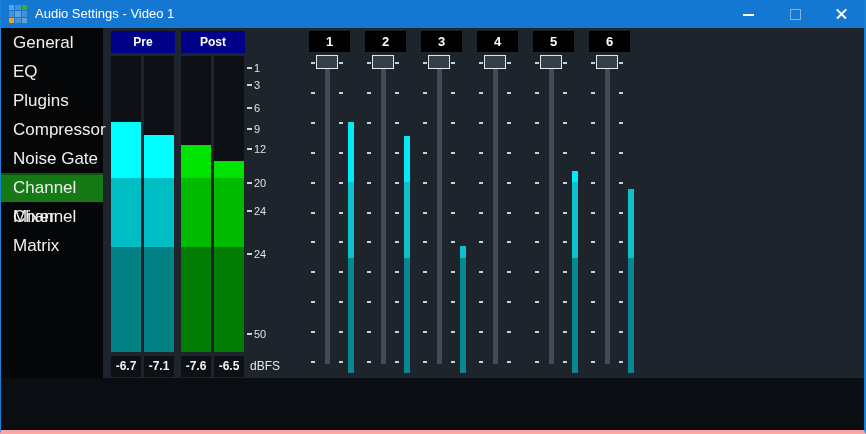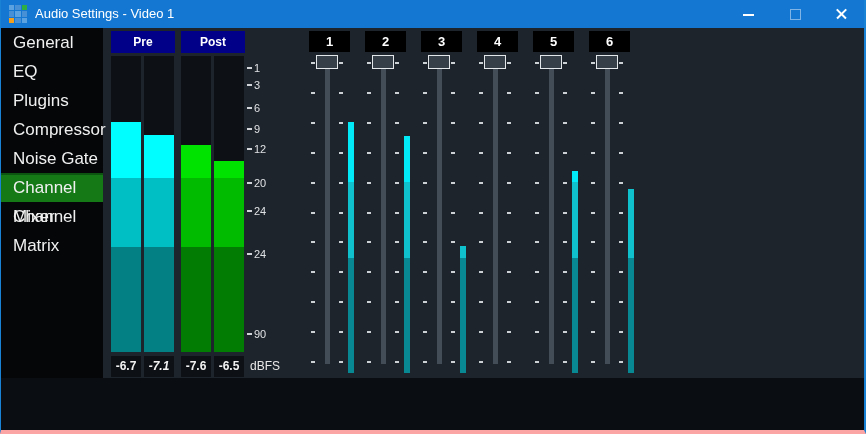--- a/index.html
+++ b/index.html
@@ -85,21 +85,21 @@
       <div class="mhdr abs" style="left: 180px; top: 31px;">Post</div>
       <div class="mcol abs" style="left: 110px; top: 56px;">
         <div class="mfill" style="background: linear-gradient(rgb(0, 253, 255) 0%, rgb(0, 253, 255) 41.2%, rgb(0, 191, 196) 41.2%, rgb(0, 191, 196) 64.5%, rgb(3, 128, 132) 64.5%, rgb(3, 128, 132) 100%);"></div>
         <div class="mmask" style="height: 22.3%; background: rgb(13, 17, 22);"></div>
       </div>
       <div class="vbox abs" style="left: 110px; top: 356px;">-6.7</div>
       <div class="mcol abs" style="left: 143px; top: 56px;">
         <div class="mfill" style="background: linear-gradient(rgb(0, 253, 255) 0%, rgb(0, 253, 255) 41.2%, rgb(0, 191, 196) 41.2%, rgb(0, 191, 196) 64.5%, rgb(3, 128, 132) 64.5%, rgb(3, 128, 132) 100%);"></div>
         <div class="mmask" style="height: 26.7%; background: rgb(13, 17, 22);"></div>
       </div>
-      <div class="vbox abs" style="left: 143px; top: 356px; font-style: italic;">-7.1</div>
+      <div class="vbox abs" style="left: 143px; top: 356px;">-7.1</div>
       <div class="mcol abs" style="left: 180px; top: 56px;">
         <div class="mfill" style="background: linear-gradient(rgb(0, 227, 0) 0%, rgb(0, 227, 0) 41.2%, rgb(0, 187, 0) 41.2%, rgb(0, 187, 0) 64.5%, rgb(2, 124, 2) 64.5%, rgb(2, 124, 2) 100%);"></div>
         <div class="mmask" style="height: 30.1%; background: rgb(13, 17, 22);"></div>
       </div>
       <div class="vbox abs" style="left: 180px; top: 356px;">-7.6</div>
       <div class="mcol abs" style="left: 213px; top: 56px;">
         <div class="mfill" style="background: linear-gradient(rgb(0, 227, 0) 0%, rgb(0, 227, 0) 41.2%, rgb(0, 187, 0) 41.2%, rgb(0, 187, 0) 64.5%, rgb(2, 124, 2) 64.5%, rgb(2, 124, 2) 100%);"></div>
         <div class="mmask" style="height: 35.5%; background: rgb(13, 17, 22);"></div>
       </div>
       <div class="vbox abs" style="left: 213px; top: 356px;">-6.5</div>
@@ -113,21 +113,21 @@
       <div class="sclbl abs" style="left: 253px; top: 124px;">9</div>
       <div class="sctick abs" style="left: 246px; top: 148px; width: 5px; height: 2px;"></div>
       <div class="sclbl abs" style="left: 253px; top: 144px;">12</div>
       <div class="sctick abs" style="left: 246px; top: 182px; width: 5px; height: 2px;"></div>
       <div class="sclbl abs" style="left: 253px; top: 178px;">20</div>
       <div class="sctick abs" style="left: 246px; top: 210px; width: 5px; height: 2px;"></div>
       <div class="sclbl abs" style="left: 253px; top: 206px;">24</div>
       <div class="sctick abs" style="left: 246px; top: 253px; width: 5px; height: 2px;"></div>
       <div class="sclbl abs" style="left: 253px; top: 249px;">24</div>
       <div class="sctick abs" style="left: 246px; top: 333px; width: 5px; height: 2px;"></div>
-      <div class="sclbl abs" style="left: 253px; top: 329px;">90</div>
+      <div class="sclbl abs" style="left: 253px; top: 329px;">50</div>
       <div class="abs" id="dbfs" style="left: 249px; top: 356px; width: 40px; height: 21px;">dBFS</div>
       <div class="chhdr abs" style="left: 308px; top: 31px;">1</div>
       <div class="tick abs" style="left: 310px; top: 62px; width: 4px; height: 2px;"></div>
       <div class="tick abs" style="left: 338px; top: 62px; width: 4px; height: 2px;"></div>
       <div class="tick abs" style="left: 310px; top: 92px; width: 4px; height: 2px;"></div>
       <div class="tick abs" style="left: 338px; top: 92px; width: 4px; height: 2px;"></div>
       <div class="tick abs" style="left: 310px; top: 122px; width: 4px; height: 2px;"></div>
       <div class="tick abs" style="left: 338px; top: 122px; width: 4px; height: 2px;"></div>
       <div class="tick abs" style="left: 310px; top: 152px; width: 4px; height: 2px;"></div>
       <div class="tick abs" style="left: 338px; top: 152px; width: 4px; height: 2px;"></div>

